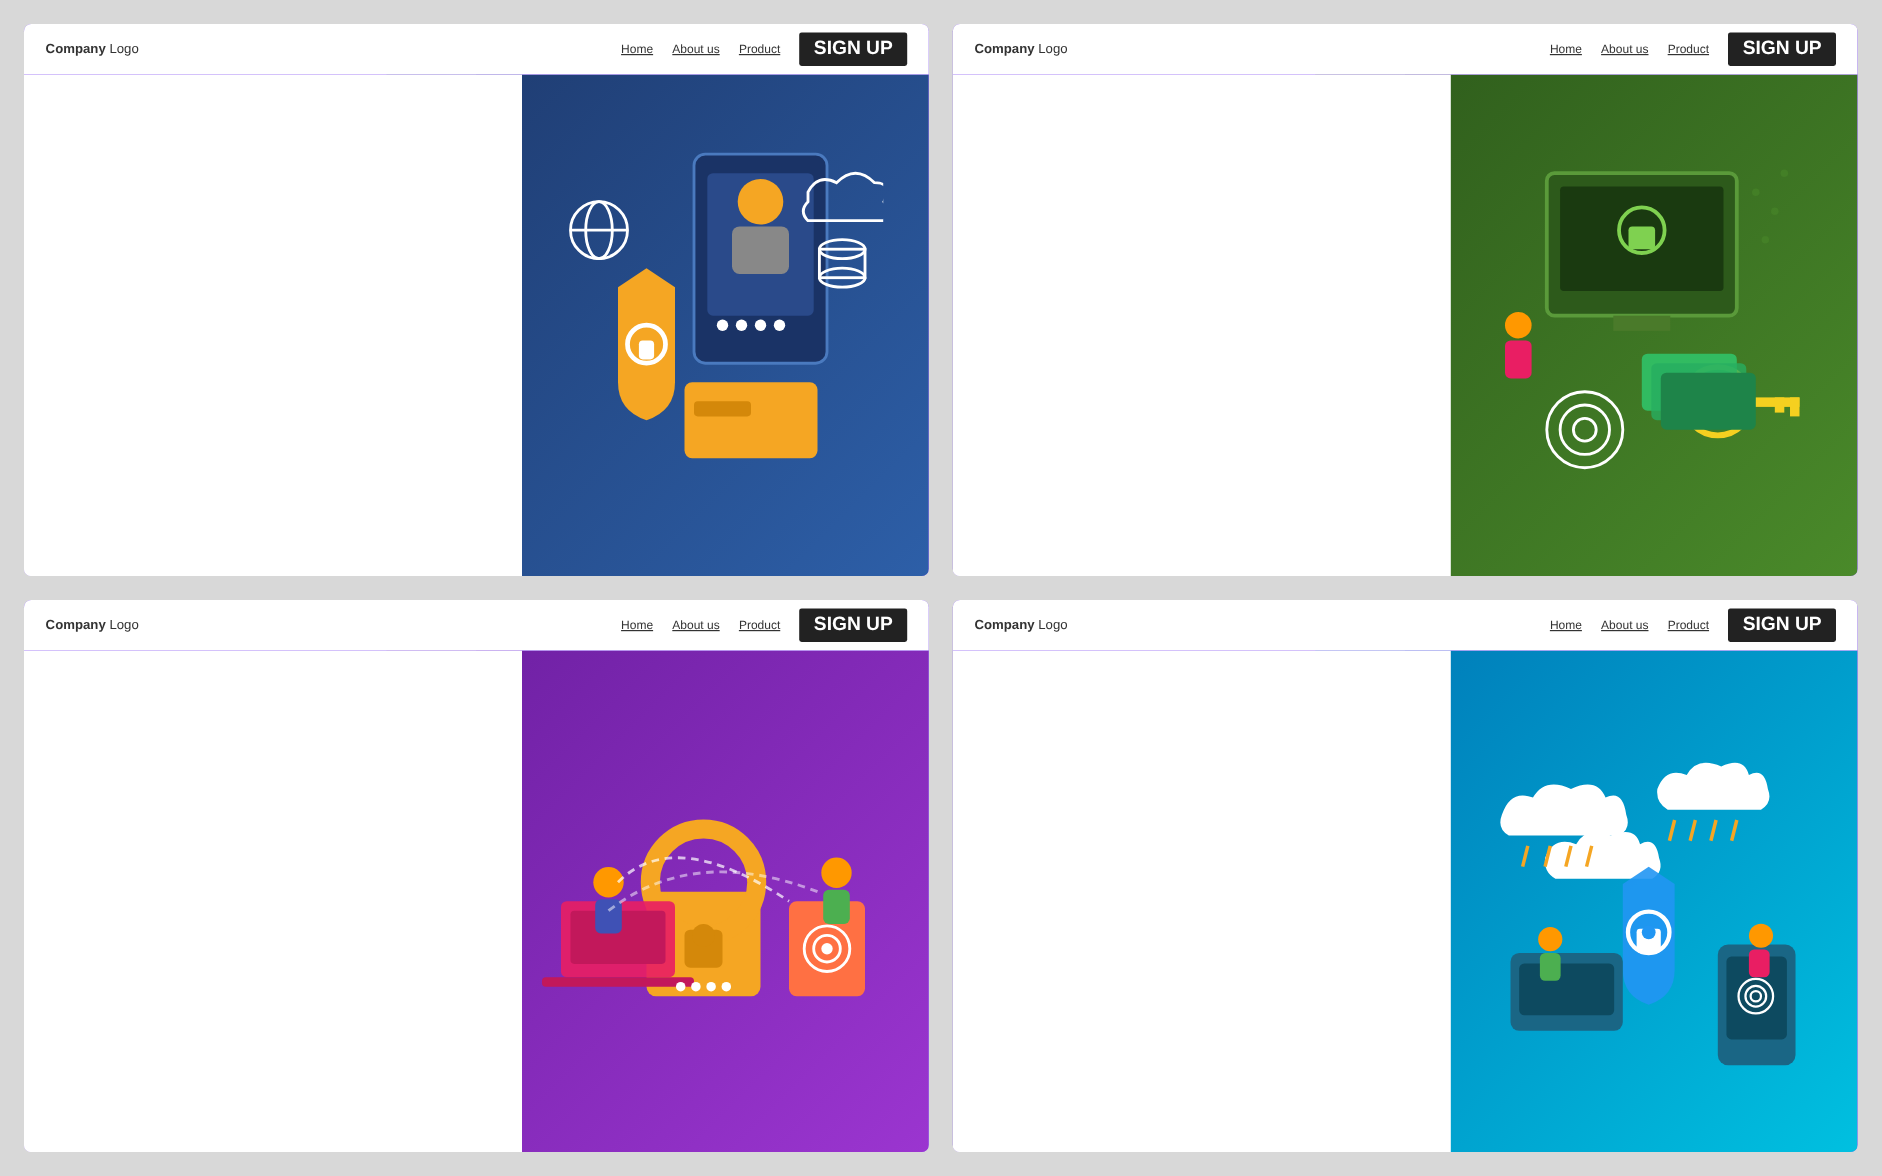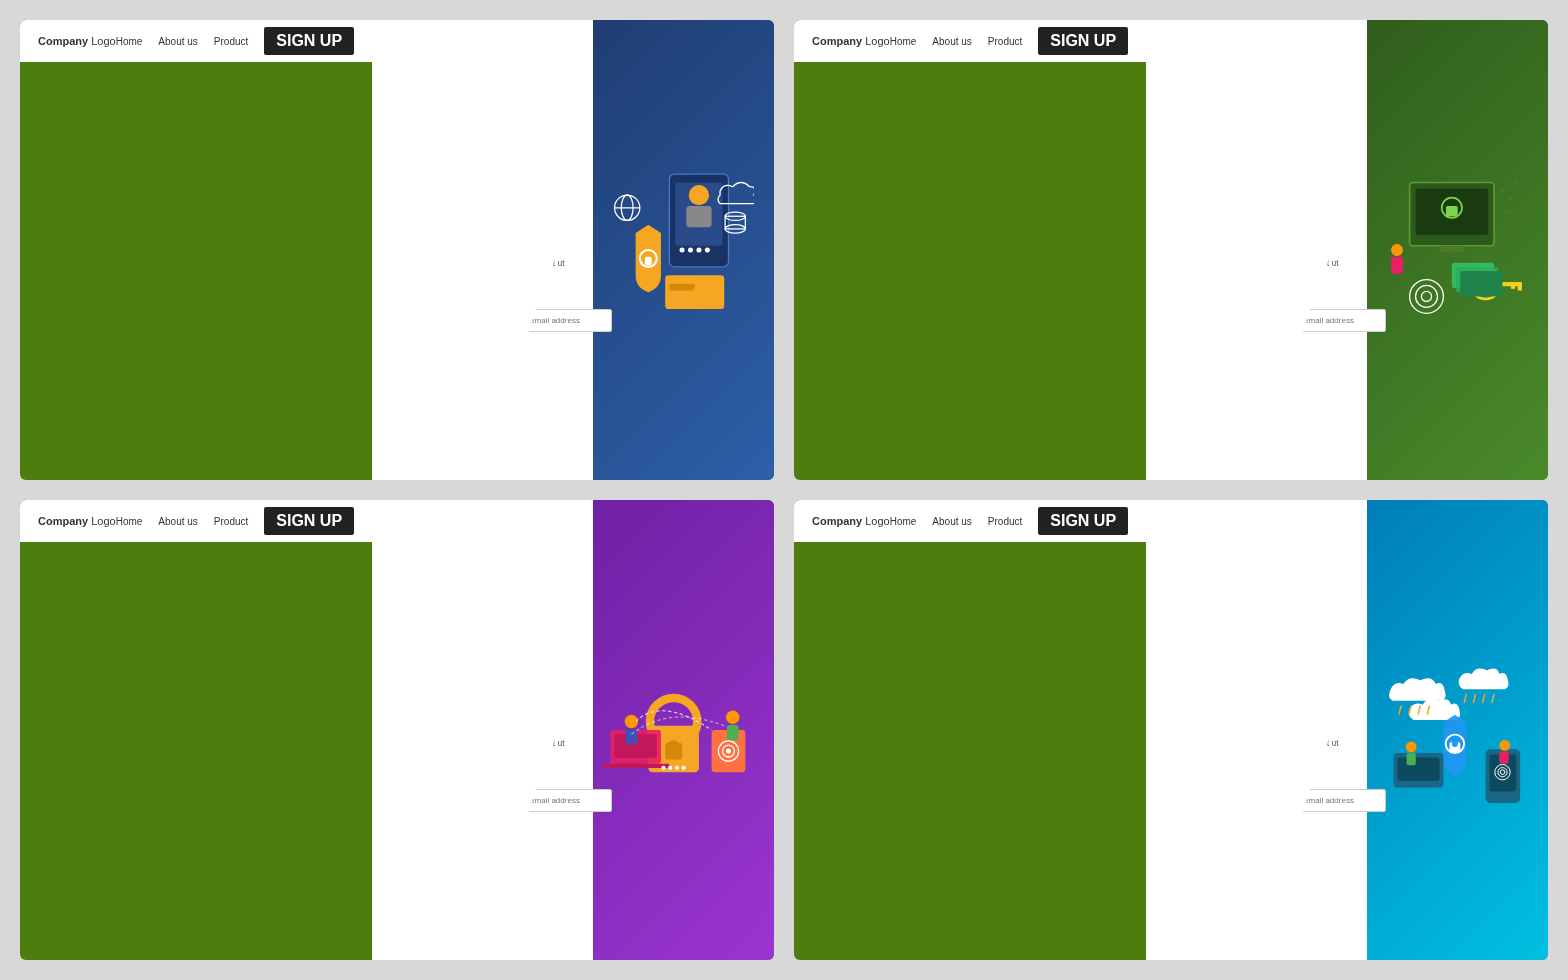--- a/index.html
+++ b/index.html
@@ -9,26 +9,26 @@
       background: #d8d8d8;
       display: grid;
       grid-template-columns: 1fr 1fr;
       grid-template-rows: 1fr 1fr;
       gap: 20px;
       padding: 20px;
       font-family: Arial, sans-serif;
     }
 
     .card {
-      background: #4d7c0f;
+      background: #8b5cf6;
       border-radius: 6px;
       overflow: hidden;
       position: relative;
       display: flex;
-      flex-direction: row;
+      flex-direction: column;
     }
 
     
     .navbar {
       display: flex;
       align-items: center;
       justify-content: space-between;
       padding: 10px 18px;
       background: #fff;
       position: relative;
@@ -43,20 +43,21 @@
       font-weight: bold;
     }
     .nav-links {
       display: flex;
       gap: 16px;
       align-items: center;
     }
     .nav-link {
       font-size: 10px;
       color: #333;
+      text-decoration: underline;
     }
     .signup-btn {
       background: #222;
       color: #fff;
       border: none;
       padding: 5px 12px;
       font-size: 16px;
       font-weight: bold;
       cursor: pointer;
       border-radius: 2px;

